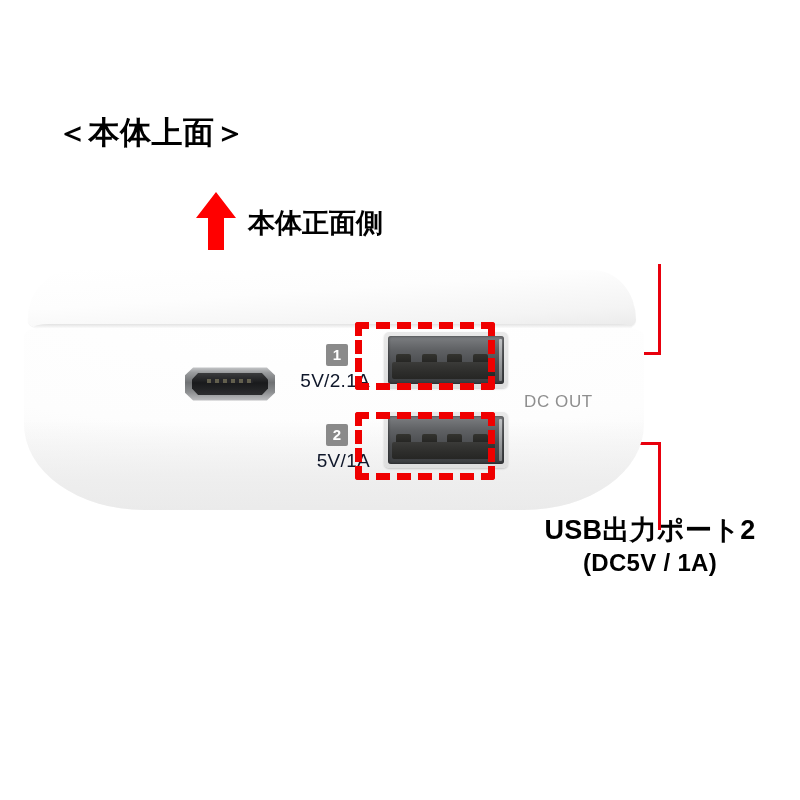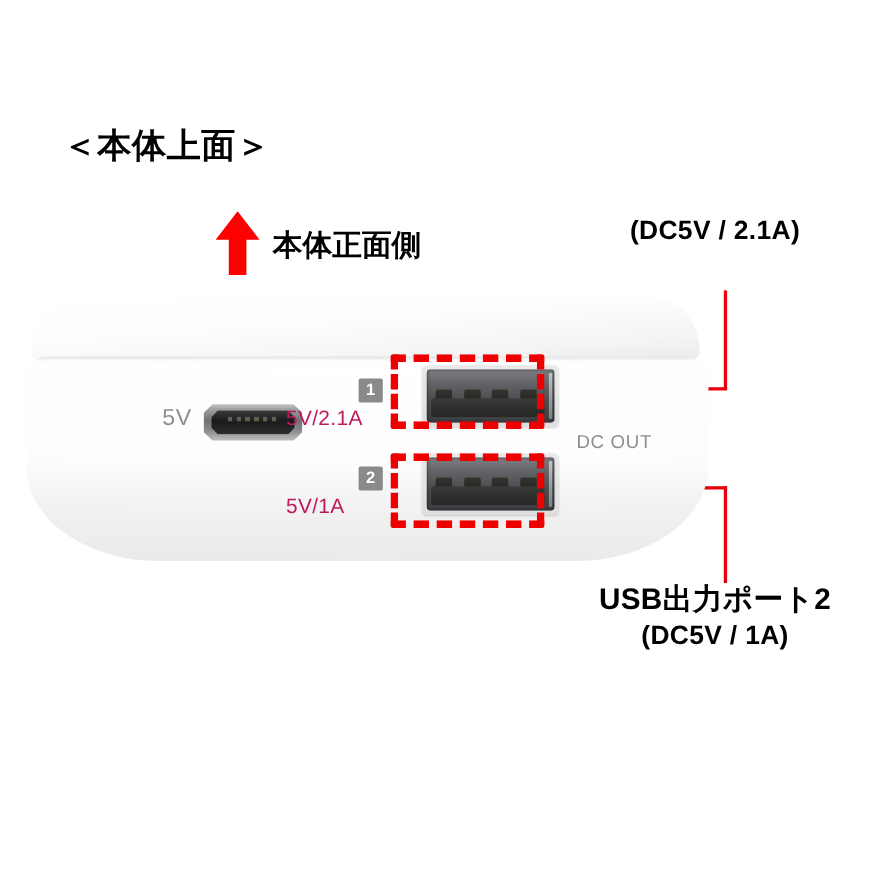--- a/index.html
+++ b/index.html
@@ -66,21 +66,21 @@
     letter-spacing: 0.3px;
   }
   .callout .callout-sub {
     font-size: 24px;
     font-weight: 700;
     color: #000;
     line-height: 1.3;
     letter-spacing: 0.3px;
   }
   #callout-port1 { left: 521px; top: 194px; width: 258px; }
-  #callout-port2 { left: 521px; top: 530px; width: 258px; }
+  #callout-port2 { left: 521px; top: 515px; width: 258px; }
 
   
   .leader { background: #e8000d; }
   #leader1-v { left: 658px; top: 264px; width: 3px; height: 90px; }
   #leader1-h { left: 492px; top: 352px; width: 169px; height: 3px; }
   #leader2-h { left: 492px; top: 442px; width: 169px; height: 3px; }
   #leader2-v { left: 658px; top: 442px; width: 3px; height: 88px; }
 
   
   #device {
@@ -140,25 +140,25 @@
   #dcin-label {
     left: 82px;
     top: 96px;
     width: 110px;
     text-align: center;
     line-height: 1.35;
   }
   #dcout-label { left: 500px; top: 122px; font-size: 17px; }
 
   .port-spec {
-    color: #be185d;
+    color: #0f172a;
     font-size: 19px;
     letter-spacing: 0.3px;
     white-space: nowrap;
-    text-align: left;
+    text-align: right;
   }
   #port1-spec { left: 236px; top: 100px; width: 110px; }
   #port2-spec { left: 236px; top: 180px; width: 110px; }
 
   .port-badge {
     width: 22px;
     height: 22px;
     background: #8a8a8a;
     color: #ffffff;
     font-size: 15px;
@@ -269,21 +269,20 @@
 <div class="abs" id="section-title">＜本体上面＞</div>
 
 <div class="abs" id="front-indicator">
   <svg id="front-arrow-icon" viewBox="0 0 40 58" aria-hidden="true">
     <polygon points="20,0 40,26 28,26 28,58 12,58 12,26 0,26" fill="#ff0000"></polygon>
   </svg>
   <span id="front-indicator-label">本体正面側</span>
 </div>
 
 <div class="abs callout" id="callout-port1">
-  <div class="callout-sub">(DC5V / 2.1A)</div>
 </div>
 
 <div class="abs callout" id="callout-port2">
   <div class="callout-title">USB出力ポート2</div>
   <div class="callout-sub">(DC5V / 1A)</div>
 </div>
 
 <div class="abs leader" id="leader1-v"></div>
 <div class="abs leader" id="leader1-h"></div>
 <div class="abs leader" id="leader2-h"></div>
@@ -291,21 +290,20 @@
 
 <div class="abs" id="device">
 
   <div class="abs" id="device-lid"></div>
   <div class="abs" id="device-seam"></div>
 
   <div class="abs" id="device-body"></div>
   <div class="abs" id="device-body-shade"></div>
 
   <div class="abs silk" id="dcin-label">
-    <div>5V</div>
   </div>
 
   <div class="abs" id="microusb-port">
     <div class="abs" id="microusb-shell"></div>
     <div class="abs" id="microusb-cavity"></div>
     <div class="abs" id="microusb-contacts"></div>
   </div>
 
   <div class="abs port-badge" id="port1-badge">1</div>
   <div class="abs port-spec" id="port1-spec">5V/2.1A</div>

